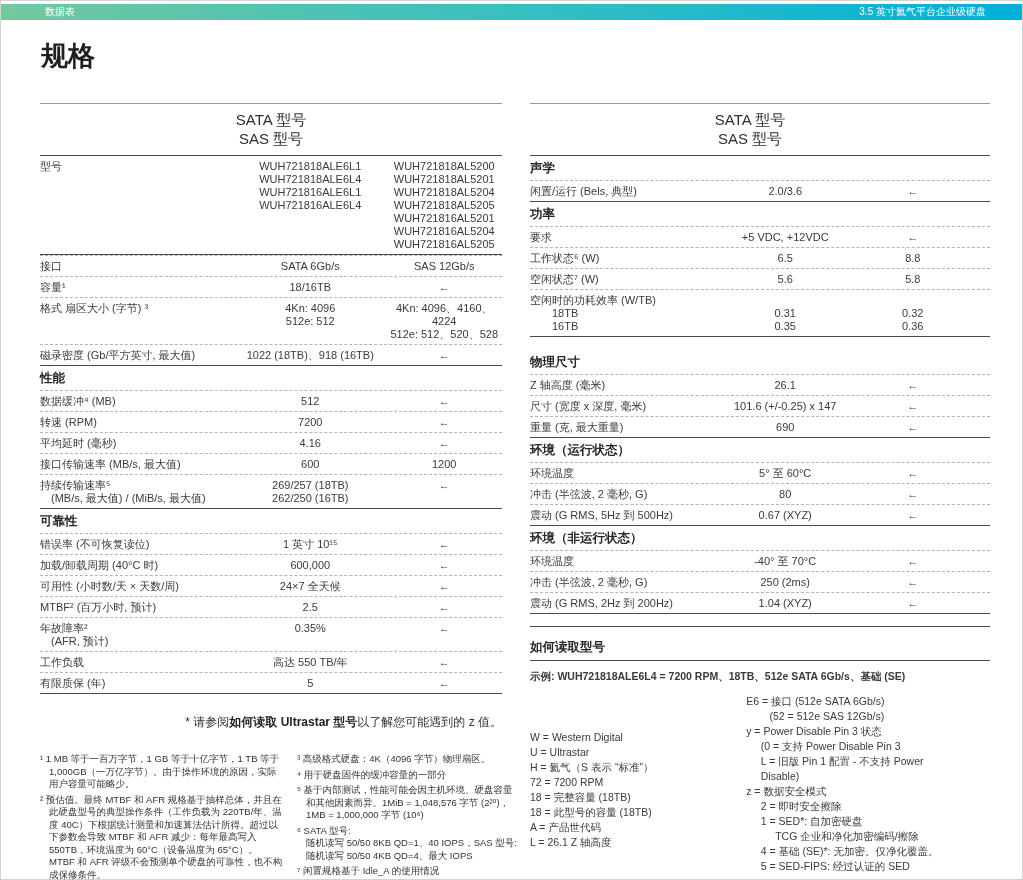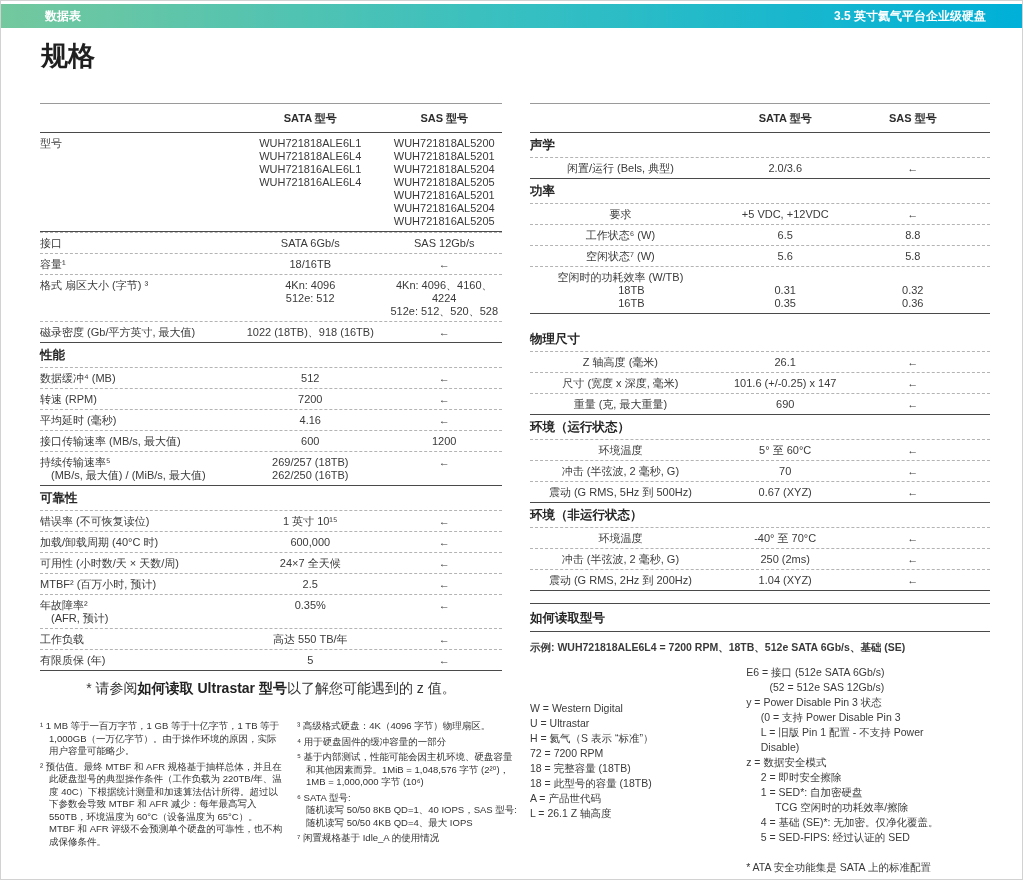--- a/index.html
+++ b/index.html
@@ -3,55 +3,55 @@
 <meta charset="utf-8">
 <style>
   html,body { margin:0; padding:0; }
   body {
     width:1023px; height:880px; position:relative; background:#ffffff;
     font-family:"Liberation Sans","DejaVu Sans",sans-serif; color:#3a3a3a;
     overflow:hidden;
   }
   .page-frame { position:absolute; inset:0; border:1px solid #d2d2d2; pointer-events:none; }
   .top-bar {
-    position:absolute; left:1px; right:1px; top:4px; height:24px;
+    position:absolute; left:1px; right:1px; top:4px; height:16px;
     background:linear-gradient(to right,#73c89e,#35bfc2 52%,#00b0d8);
     display:flex; justify-content:space-between; align-items:center;
     padding:0 36px 0 44px; box-sizing:border-box;
-    color:#ffffff; font-weight:bold; font-size:12px;
+    color:#ffffff; font-weight:normal; font-size:10px;
   }
   .page-title { position:absolute; left:41px; top:38px; font-size:27px; font-weight:bold; color:#1f1f1f; }
   .left-col  { position:absolute; left:40px;  top:103px; width:462px; }
   .right-col { position:absolute; left:530px; top:103px; width:460px; }
 
   .spec-table { border-bottom:1.5px solid #4a4a4a; }
   .spec-header-row {
     display:flex; border-top:1px solid #9a9a9a; padding:7px 0 6px;
-    font-weight:bold; font-size:11px; color:#2e2e2e;
+    font-weight:normal; font-size:15px; color:#2e2e2e;flex-direction:column;
   }
   .spec-section { border-top:1.5px solid #4a4a4a; }
   .spec-section.no-rule { border-top:none; }
   .section-title { font-size:12.5px; font-weight:bold; color:#262626; padding:4px 0 3px; }
   .spec-row { display:flex; border-top:1px dashed #b4b4b4; padding:4px 0 3px; font-size:11px; line-height:13px; }
   .spec-row.no-dash { border-top:none; }
   .cell-label { flex:0 0 42%; white-space:pre-line; padding-right:4px; box-sizing:border-box; }
   .cell-sata  { flex:0 0 33%; text-align:center; white-space:pre-line; }
   .cell-sas   { flex:1; text-align:center; white-space:pre-line; }
   .rt .spec-row, .rt .spec-header-row { padding-right:20px; }
-  .rt .cell-label { flex-basis:42%;text-align:center; }
+  .rt .cell-label { flex-basis:42%; }
   .rt .cell-sata  { flex-basis:32%; }
   .rt2 { margin-top:13px; }
 
-  .table-note { margin-top:9px; font-size:14px; text-align:center; color:#333; }
+  .table-note { margin-top:20px; font-size:12px; text-align:right; color:#333; }
   .table-note b { color:#222; }
 
   .decoder { margin-top:12px; }
   .decoder-title-bar {
     border-top:1.5px solid #4a4a4a; border-bottom:1.5px solid #4a4a4a;
-    padding:6px 0 4px; font-weight:bold; font-size:12.5px; color:#262626;
+    padding:12px 0 4px; font-weight:bold; font-size:12.5px; color:#262626;
   }
   .decoder-example { font-size:10.5px; margin:9px 0 10px;font-weight:bold; }
   .decoder-cols { display:flex; font-size:10.5px; line-height:15px; }
   .decoder-col-left { flex:0 0 47%;margin-top:36px; }
   .decoder-col-right { flex:1; }
   .decode-line { white-space:pre; min-height:15px; }
   .decoder-note { margin-top:15px; font-size:10.5px; }
 
   .footnotes { display:flex; gap:14px; margin-top:22px; font-size:9.5px; line-height:12.5px; color:#333; }
   .fn-col1 { flex:0 0 243px; }
@@ -274,21 +274,21 @@
       </div>
       <div class="spec-section">
         <div class="section-title">环境（运行状态）</div>
         <div class="spec-row">
           <div class="cell-label">环境温度</div>
           <div class="cell-sata">5° 至 60°C</div>
           <div class="cell-sas">←</div>
         </div>
         <div class="spec-row">
           <div class="cell-label">冲击 (半弦波, 2 毫秒, G)</div>
-          <div class="cell-sata">70</div>
+          <div class="cell-sata">80</div>
           <div class="cell-sas">←</div>
         </div>
         <div class="spec-row">
           <div class="cell-label">震动 (G RMS, 5Hz 到 500Hz)</div>
           <div class="cell-sata">0.67 (XYZ)</div>
           <div class="cell-sas">←</div>
         </div>
       </div>
       <div class="spec-section">
         <div class="section-title">环境（非运行状态）</div>
@@ -327,21 +327,21 @@
         <div>
             <div class="decode-line">E6 = 接口 (512e SATA 6Gb/s)</div>
             <div class="decode-line">        (52 = 512e SAS 12Gb/s)</div>
             <div class="decode-line">y = Power Disable Pin 3 状态</div>
             <div class="decode-line">     (0 = 支持 Power Disable Pin 3</div>
             <div class="decode-line">     L = 旧版 Pin 1 配置 - 不支持 Power</div>
             <div class="decode-line">     Disable)</div>
             <div class="decode-line">z = 数据安全模式</div>
             <div class="decode-line">     2 = 即时安全擦除</div>
             <div class="decode-line">     1 = SED*: 自加密硬盘</div>
-            <div class="decode-line">          TCG 空闲时的功耗效率/擦除</div>
+            <div class="decode-line">          TCG 企业和净化加密编码/擦除</div>
             <div class="decode-line">     4 = 基础 (SE)*: 无加密。仅净化覆盖。</div>
             <div class="decode-line">     5 = SED-FIPS: 经过认证的 SED</div>
           </div>
         <div class="decoder-note">* ATA 安全功能集是 SATA 上的标准配置</div>
       </div>
     </div>
   </div>
 </div>
 
 </body></html>

